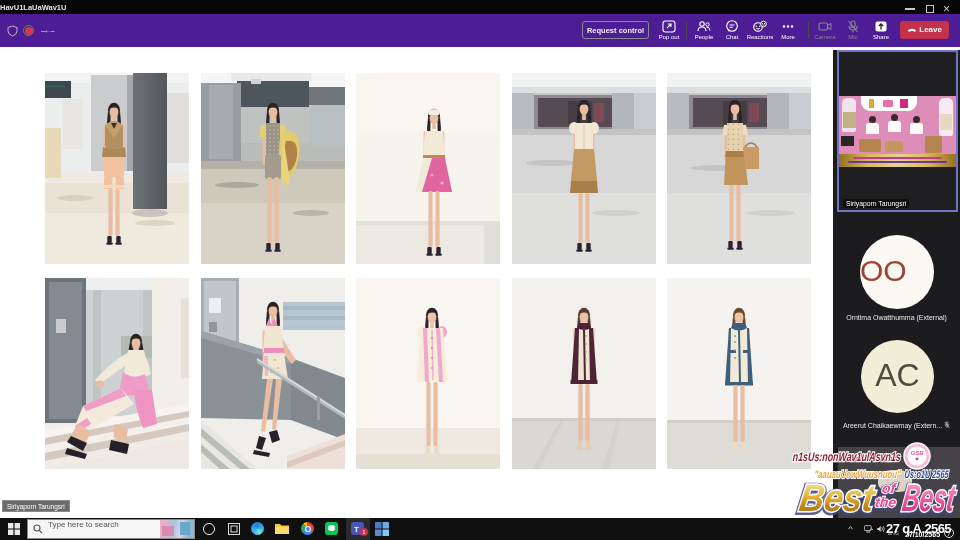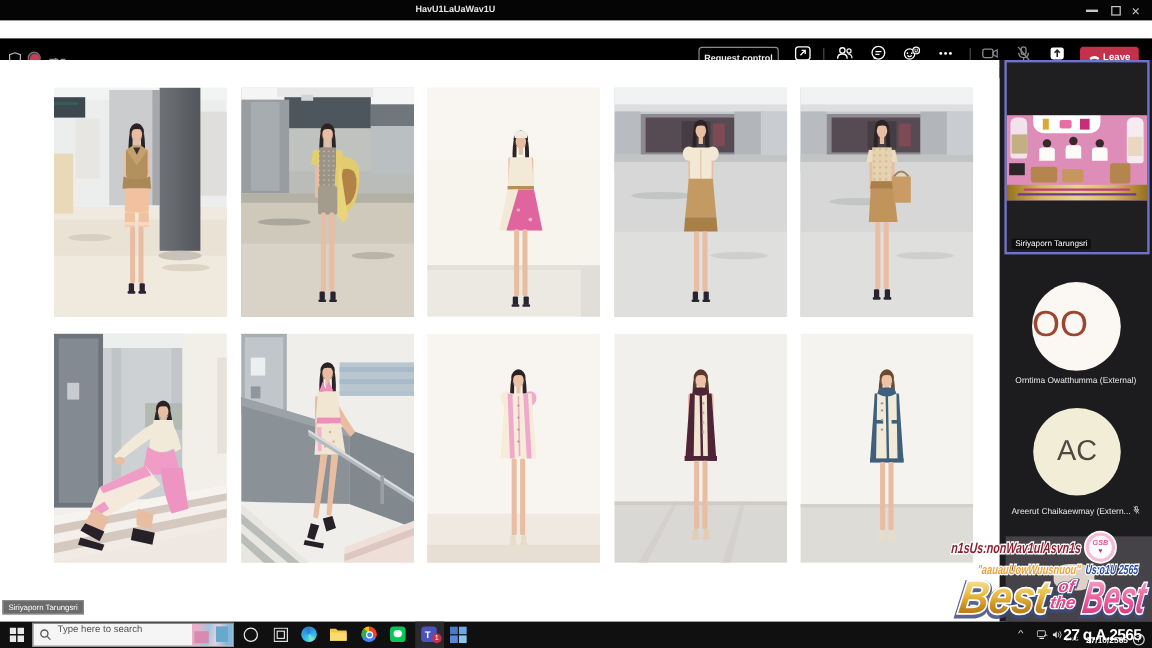--- a/index.html
+++ b/index.html
@@ -1,26 +1,26 @@
 <!DOCTYPE html>
 <html><head><meta charset="utf-8"><style>
 *{margin:0;padding:0;box-sizing:border-box}
 body{width:960px;height:540px;overflow:hidden;position:relative;
  font-family:"Liberation Sans",sans-serif;background:#fff}
 .abs{position:absolute}
 </style></head><body>
 
 <div class="abs" style="left:0;top:0;width:960px;height:17px;background:#050505">
- <div class="abs" style="left:0;top:3px;width:759px;text-align:center;color:#e8e8e8;font-size:7.5px;font-weight:bold;letter-spacing:0">HavU1LaUaWav1U</div>
+ <div class="abs" style="left:0;top:3px;width:759px;color:#e8e8e8;font-size:7.5px;font-weight:bold;letter-spacing:0">HavU1LaUaWav1U</div>
  <div class="abs" style="left:905px;top:8px;width:10px;height:1.5px;background:#c8c8c8"></div>
  <div class="abs" style="left:926px;top:5px;width:8px;height:8px;border:1.3px solid #c8c8c8"></div>
  <div class="abs" style="left:943px;top:2px;color:#c8c8c8;font-size:12px">×</div>
 </div>
 
-<div class="abs" style="left:0;top:32px;width:960px;height:33px;background:#000000">
+<div class="abs" style="left:0;top:14px;width:960px;height:33px;background:#4c1d95">
 
  <svg class="abs" style="left:7px;top:11px" width="11" height="12" viewBox="0 0 11 12">
       <path d="M5.5,1 L10,2.5 V6 q0,3.5 -4.5,5 Q1,9.5 1,6 V2.5 z" fill="none" stroke="#bbb" stroke-width="1"></path>
     </svg>
  <div class="abs" style="left:23px;top:11px;width:11px;height:11px;border-radius:50%;background:#3a3a3d;border:1px solid #777"></div>
  <div class="abs" style="left:24.5px;top:12.5px;width:8px;height:8px;border-radius:50%;background:#d03a57"></div>
  <svg class="abs" style="left:41px;top:15px" width="14" height="5" viewBox="0 0 14 5">
       <path d="M0,2.5 h4 M6.5,2.5 h1 M9.5,2.5 h4" stroke="#999" stroke-width="1.2"></path>
       <circle cx="5.3" cy="2.5" r="1.1" fill="#999"></circle>
     </svg>
@@ -487,21 +487,21 @@
   <div class="abs" style="left:0px;top:58px;width:117px;height:13px;background:linear-gradient(90deg,#96701e,#d9b85c 25%,#e8d490 50%,#d9b85c 75%,#96701e)"></div>
   <div class="abs" style="left:14px;top:60.5px;width:89px;height:2px;background:#c23a88;border-radius:1px"></div>
   <div class="abs" style="left:9px;top:65px;width:99px;height:2px;background:#6a3a92;border-radius:1px"></div>
  </div>
 
  <div class="abs" style="left:4px;top:147px;background:rgba(0,0,0,0.55);border-radius:2px;color:#fff;font-size:6.8px;padding:1px 3px">Siriyaporn Tarungsri</div>
 </div>
 
 <div class="abs" style="left:860px;top:235px;width:74px;height:74px;border-radius:50%;background:#fbf8f3;color:#9c4632;font-size:30px;text-align:left;line-height:72px">OO</div>
 <div class="abs" style="left:833px;top:314px;width:127px;text-align:center;color:#e8e8e8;font-size:7px">Orntima Owatthumma (External)</div>
-<div class="abs" style="left:861px;top:340px;width:73px;height:73px;border-radius:50%;background:#f2edd7;color:#4e4a42;font-size:24px;text-align:center;line-height:71px">AC</div>
+<div class="abs" style="left:861px;top:340px;width:73px;height:73px;border-radius:50%;background:#f2edd7;color:#4e4a42;font-size:32px;text-align:center;line-height:71px">AC</div>
 <div class="abs" style="left:833px;top:421px;width:127px;text-align:center;color:#e8e8e8;font-size:7px">Areerut Chaikaewmay (Extern... <svg width="6" height="8" viewBox="0 0 8 10" style="vertical-align:-1px">
       <path d="M3,1 h2 v4 h-2z M1.5,4 q0,3 2.5,3 t2.5,-3 M4,7 v2" stroke="#ccc" stroke-width="0.9" fill="none"></path>
       <path d="M1,1 l6,8" stroke="#ccc" stroke-width="0.9"></path>
     </svg></div>
 
 <div class="abs" style="left:838px;top:447px;width:122px;height:71px;background:#454347"></div>
 <div class="abs" style="left:878px;top:470px;width:34px;height:22px;border-radius:40%;background:#ded2c8"></div>
 <svg class="abs" style="left:780px;top:440px" width="180" height="80" viewBox="0 0 180 80">
  <defs>
   <linearGradient id="gold" x1="0" y1="0" x2="0" y2="1">

